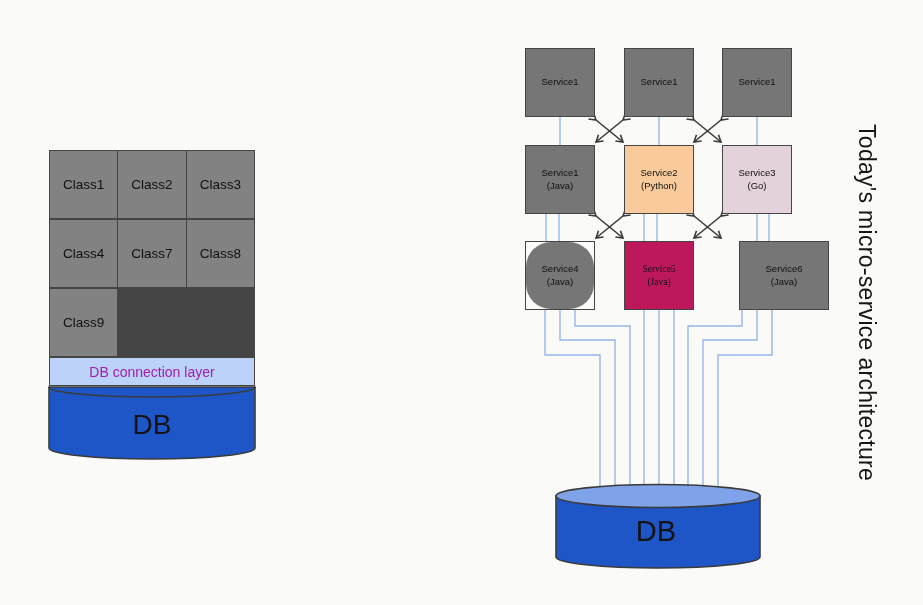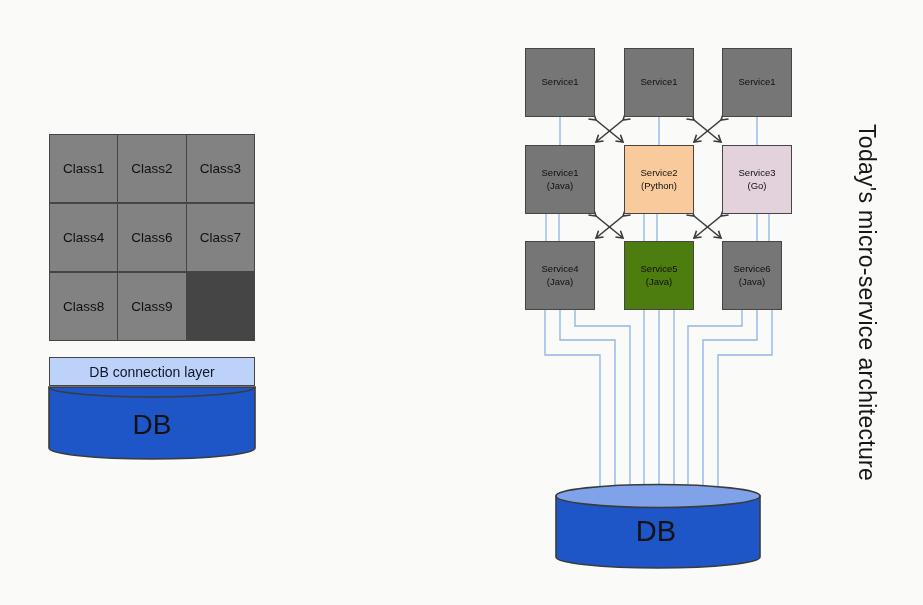--- a/index.html
+++ b/index.html
@@ -12,40 +12,40 @@
     width:923px;height:605px;
     background:var(--page-bg,#fafaf8);
     overflow:hidden;
   }
   
   .mono-title{
     position:absolute;left:27px;top:95px;
     font-size:25px;color:#1b1b1b;letter-spacing:.2px;
   }
   .class-grid{
-    position:absolute;left:49px;top:134px;
+    position:absolute;left:49px;top:150px;
     width:206px;height:207px;
     display:grid;grid-template-columns:repeat(3,1fr);grid-template-rows:repeat(3,1fr);
     border:1.5px solid var(--border-dark,#454545);
     box-sizing:border-box;
     background:var(--border-dark,#454545);
     gap:1.4px;
   }
   .class-cell{
     background:var(--class-gray,#828282);
     display:flex;align-items:center;justify-content:center;
     font-size:13.5px;color:#101010;
   }
   .db-layer{
     position:absolute;left:49px;top:357px;
     width:206px;height:29px;box-sizing:border-box;
     background:var(--connection-layer-blue,#bcd2f8);
     border:1.4px solid var(--border-dark,#454545);
     display:flex;align-items:center;justify-content:center;
-    font-size:14px;color:#0f172a;
+    font-size:14px;color:#a21caf;
   }
   
   .service-box{
     position:absolute;box-sizing:border-box;
     border:1.5px solid var(--border-dark,#454545);
     display:flex;flex-direction:row;
   }
   .service-top{
     flex:1;display:flex;flex-direction:column;
     align-items:center;justify-content:center;
@@ -78,21 +78,20 @@
 <body>
 
 <div id="stage">
 
 
   <div class="class-grid">
     <div class="class-cell">Class1</div>
     <div class="class-cell">Class2</div>
     <div class="class-cell">Class3</div>
     <div class="class-cell">Class4</div>
-    <div class="class-cell">Class6</div>
     <div class="class-cell">Class7</div>
     <div class="class-cell">Class8</div>
     <div class="class-cell">Class9</div>
   </div>
 
   <div class="db-layer">DB connection layer</div>
 
   <svg id="scene" width="923" height="605" viewBox="0 0 923 605">
     <defs>
       <marker id="ah" markerUnits="userSpaceOnUse" markerWidth="11" markerHeight="11" refX="7.5" refY="5" orient="auto">
@@ -185,34 +184,34 @@
         <div class="service-strip"></div>
       </div>
       <div class="service-box" style="left: 722px; top: 145px; width: 70px; height: 69px;">
         <div class="service-top" style="background: rgb(227, 209, 220);">
           <div>Service3</div>
           <div>(Go)</div>
         </div>
         <div class="service-strip"></div>
       </div>
       <div class="service-box" style="left: 525px; top: 241px; width: 70px; height: 69px;">
-        <div class="service-top" style="background: rgb(118, 118, 118);">
+        <div class="service-top" style="background: rgb(118, 118, 118); border-radius: 25px;">
           <div>Service4</div>
           <div>(Java)</div>
         </div>
         <div class="service-strip"></div>
       </div>
       <div class="service-box" style="left: 624px; top: 241px; width: 70px; height: 69px;">
-        <div class="service-top" style="background: #4d7c0f;">
+        <div class="service-top" style="background: #be185d; font-family: Liberation Serif, serif;">
           <div>Service5</div>
           <div>(Java)</div>
         </div>
         <div class="service-strip"></div>
       </div>
-      <div class="service-box" style="left: 722px; top: 241px; width: 60px; height: 69px;">
+      <div class="service-box" style="left: 739px; top: 241px; width: 90px; height: 69px;">
         <div class="service-top" style="background: rgb(118, 118, 118);">
           <div>Service6</div>
           <div>(Java)</div>
         </div>
         <div class="service-strip"></div>
       </div>
     </div>
 
   <div class="vtitle-wrap">
     <span>Today's micro-service architecture</span>

